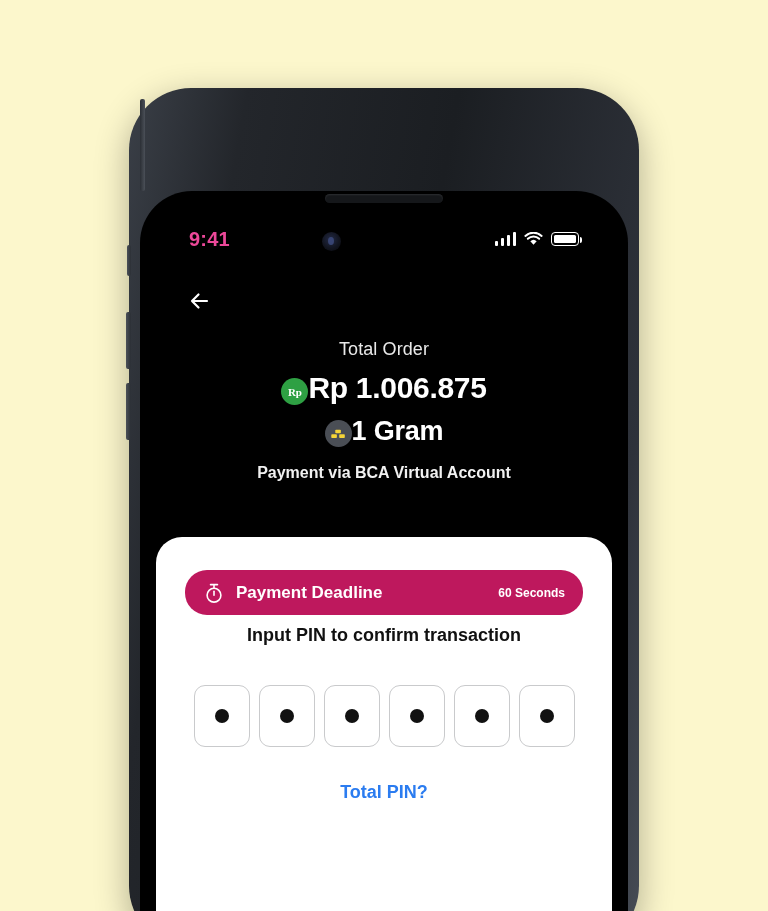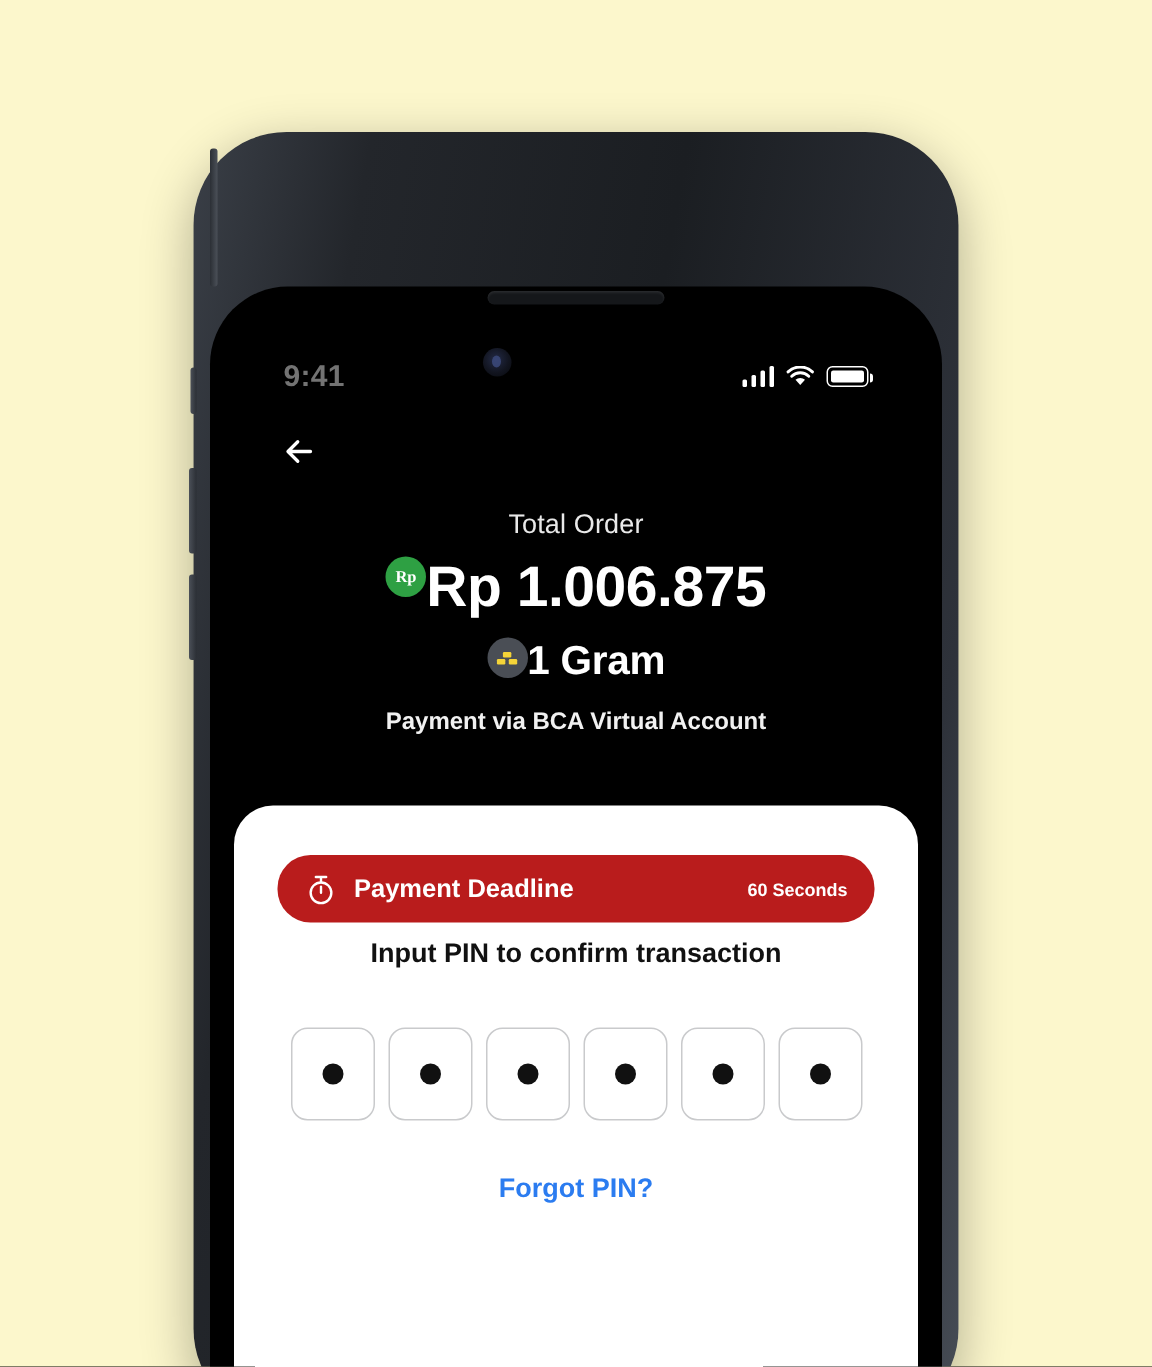--- a/index.html
+++ b/index.html
@@ -55,21 +55,21 @@
   #front-camera::after{
     content:''; position:absolute; left:6px; top:5px;
     width:6px; height:8px; border-radius:50%;
     background:#3c4a7d; opacity:.85;
   }
 
   
   #status-bar{
     position:absolute; left:0; top:34px; width:100%; height:28px;
     display:flex; align-items:center; justify-content:space-between;
-    padding:0 49px; color:#737373;margin-top:12px;
+    padding:0 49px; color:#ec4899;
   }
   #status-time{ font-size:20px; font-weight:bold; letter-spacing:.2px; }
   #status-icons{ display:flex; align-items:center; gap:8px; }
   #cellular-signal-icon{ display:flex; align-items:flex-end; gap:2.5px; height:14px; }
   #cellular-signal-icon i{ display:block; width:3.5px; background:#fff; border-radius:1px; }
   #cellular-signal-icon i:nth-child(1){ height:5px; }
   #cellular-signal-icon i:nth-child(2){ height:8px; }
   #cellular-signal-icon i:nth-child(3){ height:11px; }
   #cellular-signal-icon i:nth-child(4){ height:14px; }
   #wifi-icon{ width:19px; height:14px; }
@@ -87,46 +87,46 @@
   #back-button{
     position:absolute; left:44px; top:93px;
     width:34px; height:34px; cursor:pointer;
   }
   #order-summary{
     position:absolute; left:0; top:148px; width:100%;
     text-align:center; color:#fff;
   }
   #total-order-label{ font-size:18px; color:#e9e9e9; letter-spacing:.1px; }
   .amount-row{
-    display:flex; align-items:flex-start; justify-content:center;
+    display:flex; align-items:flex-end; justify-content:center;
     margin-top:11px;
   }
   #rupiah-icon{
     width:27px; height:27px; border-radius:50%; background:#2ea043;
     display:flex; align-items:center; justify-content:center;
     font-size:11px; font-weight:bold; color:#fff; font-family:"Liberation Serif", serif;
   }
-  #order-amount{ font-size:38px; font-weight:bold; letter-spacing:-.3px; }
+  #order-amount{ font-size:30px; font-weight:bold; letter-spacing:-.3px; }
   #gold-bars-icon{
     width:27px; height:27px; border-radius:50%; background:#4a4e55;
     display:flex; align-items:center; justify-content:center;
   }
   #order-weight{ font-size:27px; font-weight:bold; letter-spacing:-.2px; }
   #payment-method{
     margin-top:17px; font-size:16px; font-weight:bold; color:#f1f1f1;
   }
 
   
   #content-sheet{
     position:absolute; left:16px; right:16px; top:346px; bottom:0;
     background:#fff; border-radius:26px 26px 0 0;
   }
   #deadline-banner{
     position:absolute; left:29px; right:29px; top:33px; height:45px;
-    background:#b91c1c; border-radius:22px;
+    background:#be185d; border-radius:22px;
     display:flex; align-items:center; padding:0 18px;
     color:#fff;
   }
   #stopwatch-icon{ width:22px; height:22px; flex:0 0 auto; }
   #deadline-label{ font-size:17px; font-weight:bold; margin-left:11px; }
   #deadline-value{ font-size:12px; font-weight:bold; margin-left:auto; }
 
   #pin-instruction{
     position:absolute; left:0; right:0; top:88px;
     text-align:center; font-size:18px; font-weight:bold; color:#111;
@@ -240,18 +240,18 @@
             <div class="pin-dot"></div>
           </div>
           <div class="pin-box">
             <div class="pin-dot"></div>
           </div>
           <div class="pin-box">
             <div class="pin-dot"></div>
           </div>
         </div>
 
-      <div id="forgot-pin-link">Forgot PIN?</div>
+      <div id="forgot-pin-link">Total PIN?</div>
 
     </div>
 
   </div>
 </div>
 
 </body></html>

